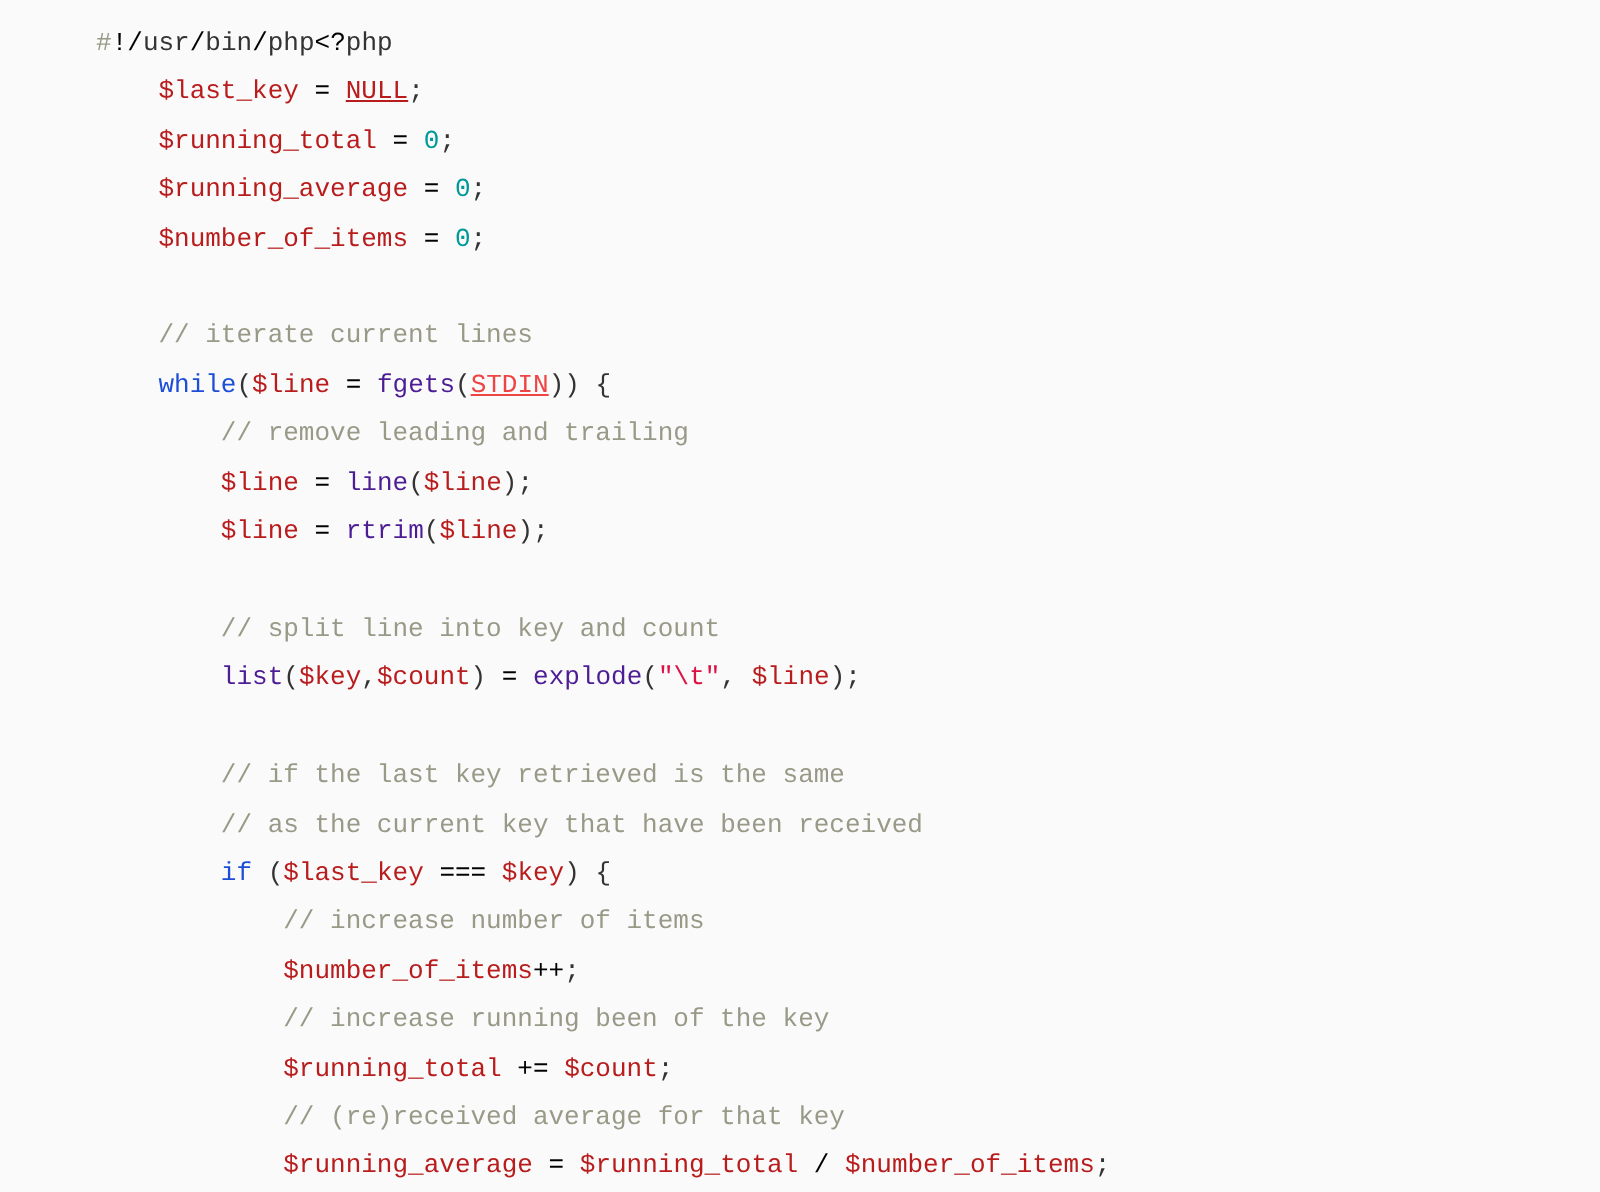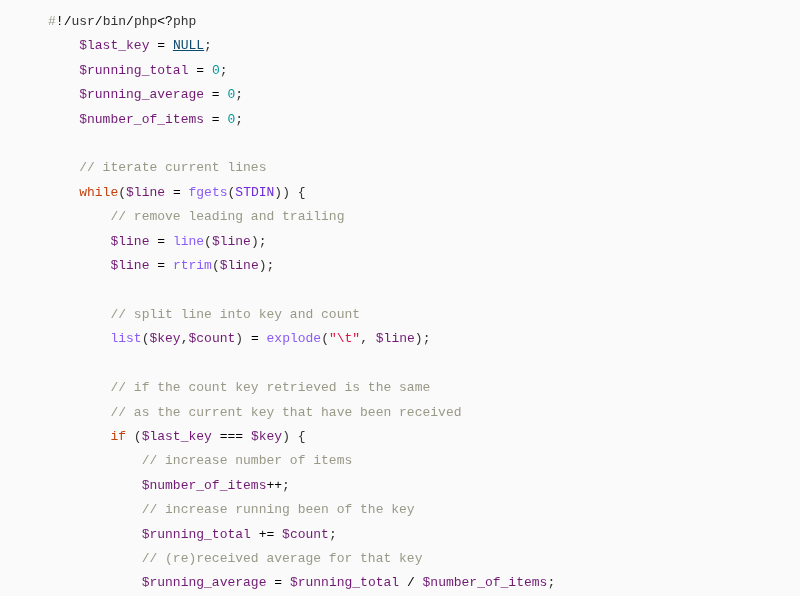--- a/index.html
+++ b/index.html
@@ -13,49 +13,49 @@
   pre.code {
     margin: 0;
     padding: 10px 0 0 48px;
     font-family: "Courier New", Courier, monospace;
     font-size: 13px;
     line-height: 24.4px;
     color: #333;
     white-space: pre;
   }
   .c-comment { color: #999988; }
-  .c-keyword { color: #c2410c; }
-  .c-null    { color: #0c4a6e; text-decoration: underline; }
+  .c-keyword { color: #1d4ed8; }
+  .c-null    { color: #b91c1c; text-decoration: underline; }
   .c-number  { color: #009999; }
-  .c-func    { color: #8b5cf6; }
+  .c-func    { color: #4c1d95; }
   .c-string  { color: #dd1144; }
-  .c-var     { color: #701a75; }
+  .c-var     { color: #b91c1c; }
   .c-op      { color: #000; }
   .c-punct   { color: #333; }
-  .c-const   { color: #6d28d9; }
+  .c-const   { color: #ef4444; text-decoration: underline; }
 </style>
 </head>
 <body>
 
 <pre class="code"><span><span class="c-comment">#</span><span class="c-op">!</span><span class="c-op">/</span><span>usr</span><span class="c-op">/</span><span>bin</span><span class="c-op">/</span><span>php</span><span class="c-op">&lt;</span><span class="c-op">?</span><span>php</span></span>
     <span><span class="c-var">$last_key</span> <span class="c-op">=</span> <span class="c-null">NULL</span><span class="c-punct">;</span></span>
     <span><span class="c-var">$running_total</span> <span class="c-op">=</span> <span class="c-number">0</span><span class="c-punct">;</span></span>
     <span><span class="c-var">$running_average</span> <span class="c-op">=</span> <span class="c-number">0</span><span class="c-punct">;</span></span>
     <span><span class="c-var">$number_of_items</span> <span class="c-op">=</span> <span class="c-number">0</span><span class="c-punct">;</span></span>
 
     <span class="c-comment">// iterate current lines</span>
     <span><span class="c-keyword">while</span><span class="c-punct">(</span><span class="c-var">$line</span> <span class="c-op">=</span> <span class="c-func">fgets</span><span class="c-punct">(</span><span class="c-const">STDIN</span><span class="c-punct">)</span><span class="c-punct">)</span> <span class="c-punct">{</span></span>
         <span class="c-comment">// remove leading and trailing</span>
         <span><span class="c-var">$line</span> <span class="c-op">=</span> <span class="c-func">line</span><span class="c-punct">(</span><span class="c-var">$line</span><span class="c-punct">)</span><span class="c-punct">;</span></span>
         <span><span class="c-var">$line</span> <span class="c-op">=</span> <span class="c-func">rtrim</span><span class="c-punct">(</span><span class="c-var">$line</span><span class="c-punct">)</span><span class="c-punct">;</span></span>
 
         <span class="c-comment">// split line into key and count</span>
         <span><span class="c-func">list</span><span class="c-punct">(</span><span class="c-var">$key</span><span class="c-punct">,</span><span class="c-var">$count</span><span class="c-punct">)</span> <span class="c-op">=</span> <span class="c-func">explode</span><span class="c-punct">(</span><span class="c-string">"\t"</span><span class="c-punct">,</span> <span class="c-var">$line</span><span class="c-punct">)</span><span class="c-punct">;</span></span>
 
-        <span class="c-comment">// if the count key retrieved is the same</span>
+        <span class="c-comment">// if the last key retrieved is the same</span>
         <span class="c-comment">// as the current key that have been received</span>
         <span><span class="c-keyword">if</span> <span class="c-punct">(</span><span class="c-var">$last_key</span> <span class="c-op">===</span> <span class="c-var">$key</span><span class="c-punct">)</span> <span class="c-punct">{</span></span>
             <span class="c-comment">// increase number of items</span>
             <span><span class="c-var">$number_of_items</span><span class="c-op">++</span><span class="c-punct">;</span></span>
             <span class="c-comment">// increase running been of the key</span>
             <span><span class="c-var">$running_total</span> <span class="c-op">+=</span> <span class="c-var">$count</span><span class="c-punct">;</span></span>
             <span class="c-comment">// (re)received average for that key</span>
             <span><span class="c-var">$running_average</span> <span class="c-op">=</span> <span class="c-var">$running_total</span> <span class="c-op">/</span> <span class="c-var">$number_of_items</span><span class="c-punct">;</span></span></pre>
 
 </body></html>

